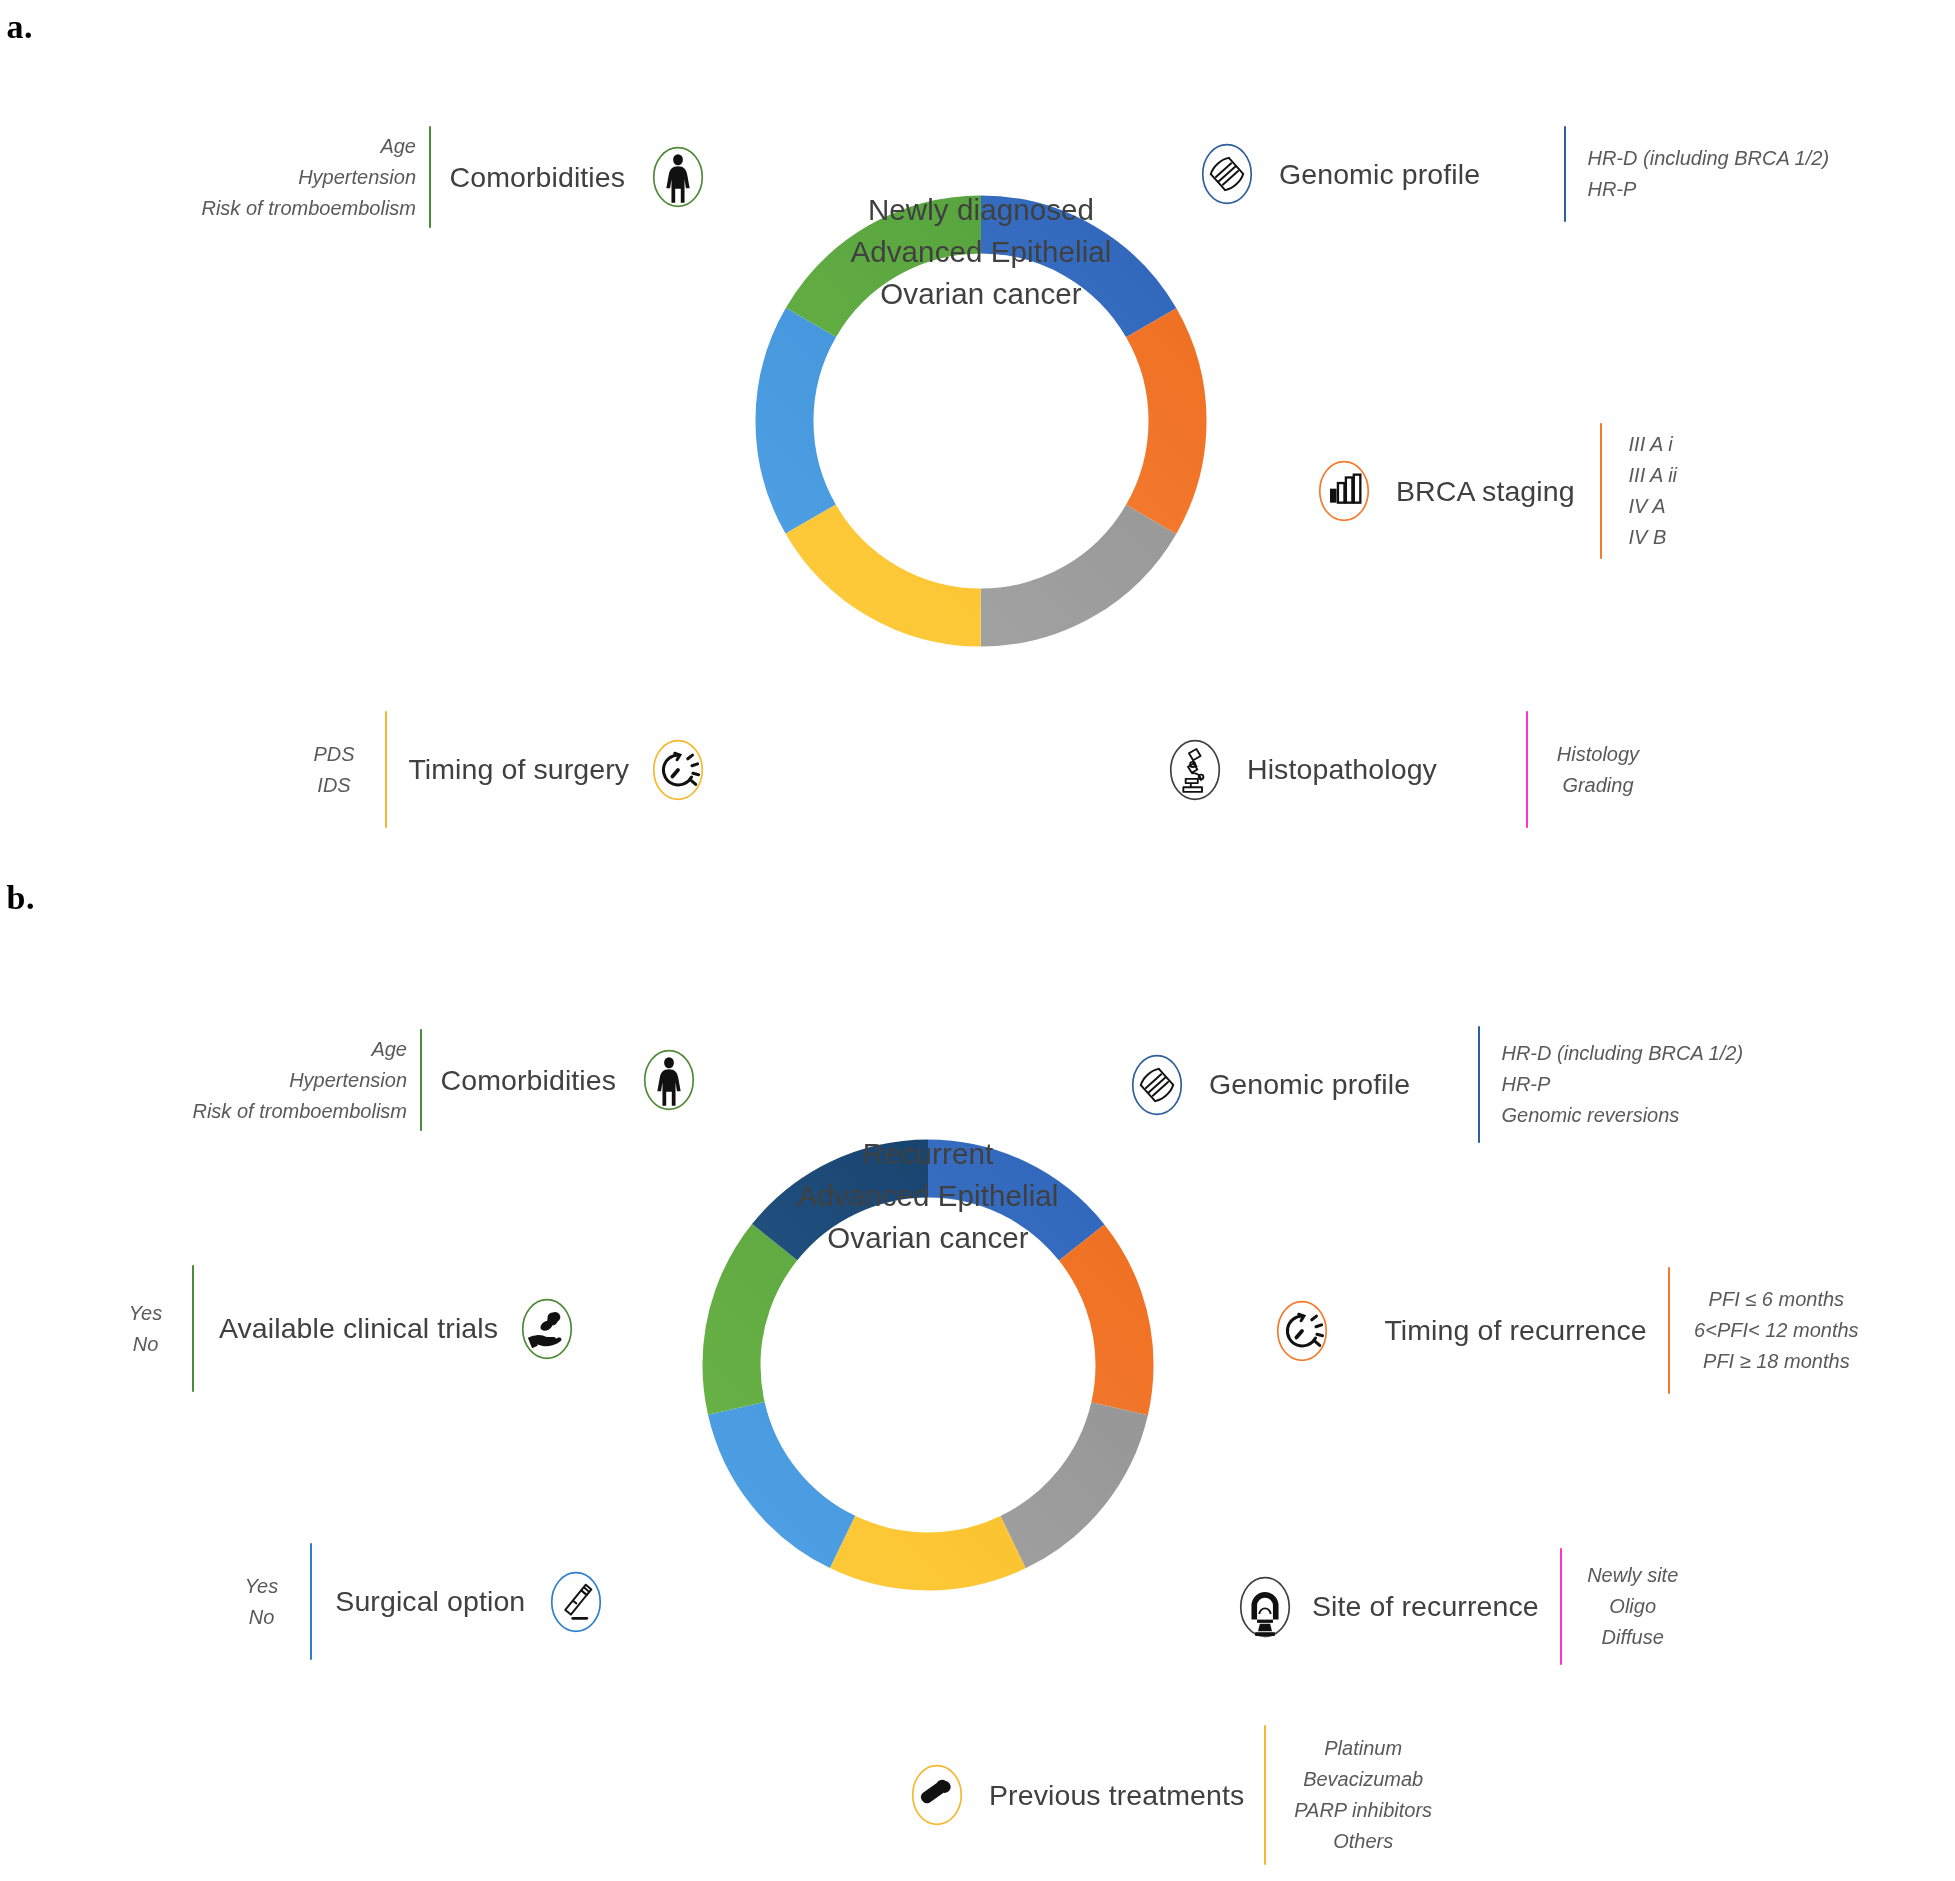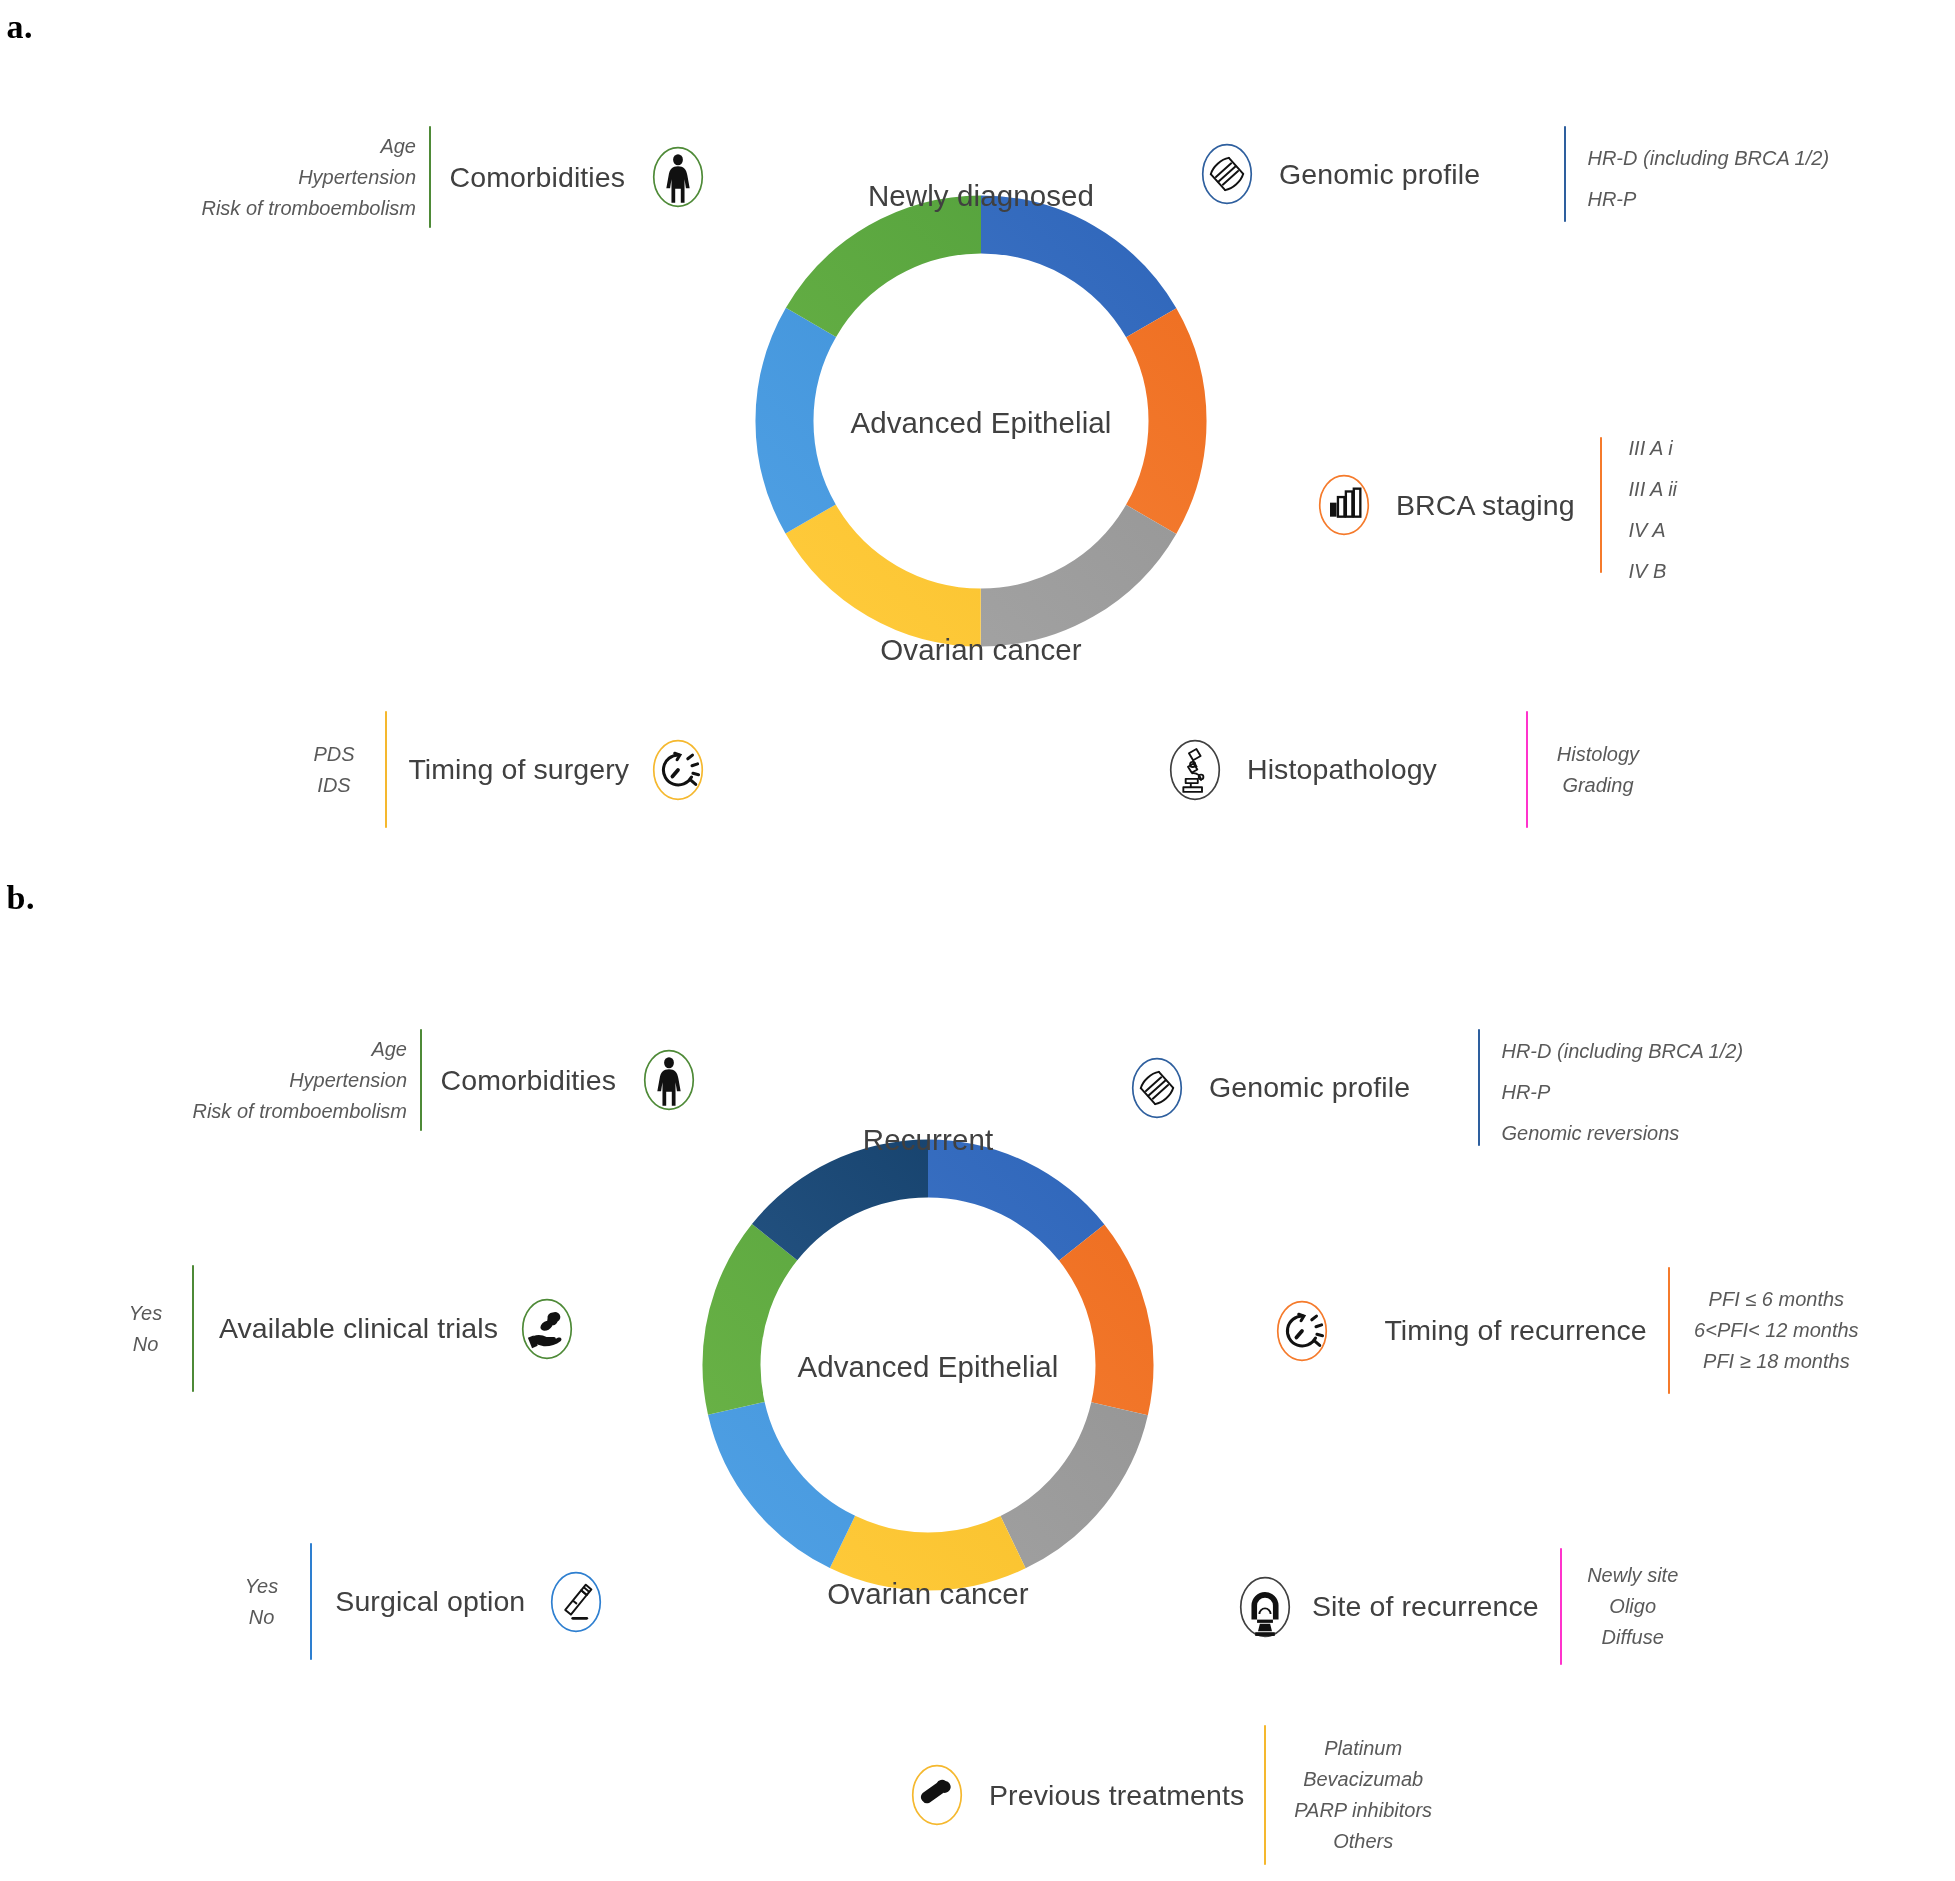--- a/index.html
+++ b/index.html
@@ -18,26 +18,26 @@
     font-weight: bold;
     font-size: 34px;
     color: #000;
     letter-spacing: 0.5px;
   }
 
   
   .donut-wrap { position: absolute; }
   .donut-center {
     position: absolute;
-    left: 0; top: 2px;
+    left: 0; top: 16px;
     width: 100%; height: 100%;
     display: flex;
     flex-direction: column;
     align-items: center;
-    justify-content: space-between;
+    justify-content: flex-start;
     text-align: center;
     pointer-events: none;
   }
   .donut-center .cl {
     font-size: 29.5px;
     color: #404040;
     line-height: 1.42;
     letter-spacing: 0.1px;
     white-space: nowrap;
   }
@@ -84,21 +84,21 @@
     justify-content: center;
   }
   .sub-list .si {
     font-size: 20px;
     font-style: italic;
     color: #595959;
     line-height: 1.55;
     white-space: nowrap;
   }
   .sub-list.align-right .si { text-align: right; }
-  .sub-list.align-left  .si { text-align: left; margin-top: 10px; }
+  .sub-list.align-left  .si { text-align: left; }
   .sub-list.align-center .si { text-align: center; }
 </style>
 </head>
 <body>
 
 <div class="page">
 
   <div class="panel-label" style="left:6.5px; top:8.4px;">a.</div>
 
   <div class="donut-wrap" style="left:733px; top:173px; width:496px; height:496px;">

